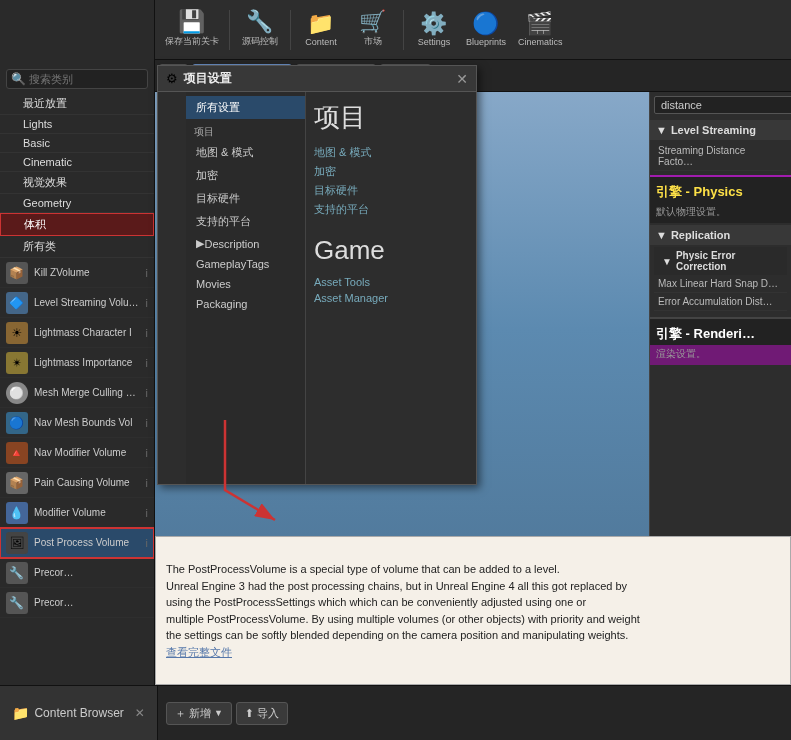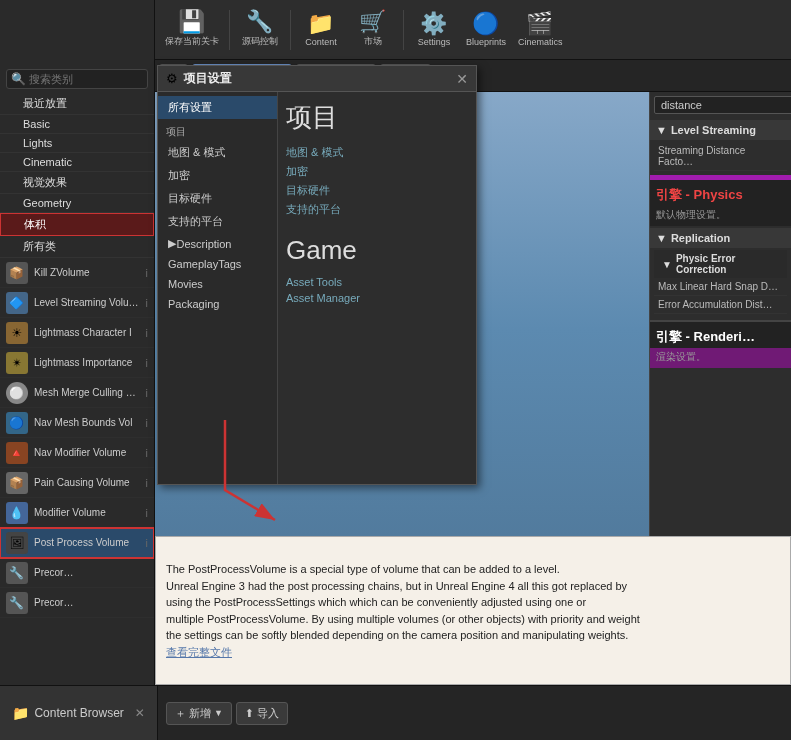--- a/index.html
+++ b/index.html
@@ -88,21 +88,21 @@
       position: absolute; top: 10px; left: 5px; width: 320px; height: 420px;
       background: #2d2d2d; border: 1px solid #555; box-shadow: 3px 3px 8px rgba(0,0,0,0.5);
     }
     .ps-titlebar {
       display: flex; align-items: center; background: #383838; height: 26px;
       padding: 0 8px; gap: 6px; border-bottom: 1px solid #555;
     }
     .ps-title-icon { font-size: 13px; }
     .ps-title-text { color: #eee; font-size: 12px; font-weight: bold; flex: 1; }
     .ps-close { color: #999; cursor: pointer; font-size: 14px; }
-    .ps-body { display: flex; height: calc(100% - 26px); }
+    .ps-body { display: flex; height: calc(100% - 26px); margin-left: 28px; }
     .ps-left { width: 120px; background: #2a2a2a; border-right: 1px solid #444; overflow-y: auto; padding: 4px 0; }
     .ps-right { flex: 1; overflow-y: auto; padding: 8px; }
     .ps-left::-webkit-scrollbar { width: 4px; }
     .ps-left::-webkit-scrollbar-thumb { background: #555; }
 
     .ps-section-header { padding: 6px 8px 2px; color: #aaa; font-size: 10px; }
     .ps-nav-item { padding: 4px 10px; color: #ccc; font-size: 11px; cursor: pointer; }
     .ps-nav-item.active { color: #fff; background: #2a4a6a; }
     .ps-nav-item.with-arrow { display: flex; align-items: center; }
 
@@ -210,22 +210,22 @@
 <div class="left-sidebar">
 
   <div style="margin-top:65px;">
     <div class="sidebar-search">
       <span class="search-icon">🔍</span>
       <input type="text" placeholder="搜索类别" style="">
     </div>
   </div>
 
   <div class="sidebar-category">最近放置</div>
+  <div class="sidebar-category">Lights</div>
   <div class="sidebar-category">Basic</div>
-  <div class="sidebar-category">Lights</div>
   <div class="sidebar-category">Cinematic</div>
   <div class="sidebar-category">视觉效果</div>
   <div class="sidebar-category">Geometry</div>
   <div class="sidebar-category highlighted">体积</div>
   <div class="sidebar-category">所有类</div>
 
   <div class="sidebar-list">
     <div class="list-item">
       <div class="item-icon" style="background:#555;">📦</div>
       <span class="item-label">Kill ZVolume</span>
@@ -359,21 +359,21 @@
       <div class="sd-group-header">
         <span>▼</span>
         <span>Level Streaming</span>
       </div>
       <div class="sd-group-body">
         <div class="sd-row">Streaming Distance Facto…</div>
       </div>
     </div>
 
     
-    <div style="padding:6px 6px 2px; color:#ef4444; font-size:13px; font-weight:bold; background:#222; border-top:5px solid #a21caf;">引擎 - Physics</div>
+    <div style="padding:6px 6px 2px; color:#fde047; font-size:13px; font-weight:bold; background:#222; border-top:2px solid #a21caf;">引擎 - Physics</div>
     <div style="padding:2px 6px 4px; color:#999; font-size:10px; background:#222;">默认物理设置。</div>
 
     <div class="sd-group">
       <div class="sd-group-header">
         <span>▼</span>
         <span>Replication</span>
       </div>
       <div class="sd-group-body">
         <div class="sd-group-header" style="font-size:10px; background:#2a2a2a; padding:3px 8px;">
           <span>▼</span>

